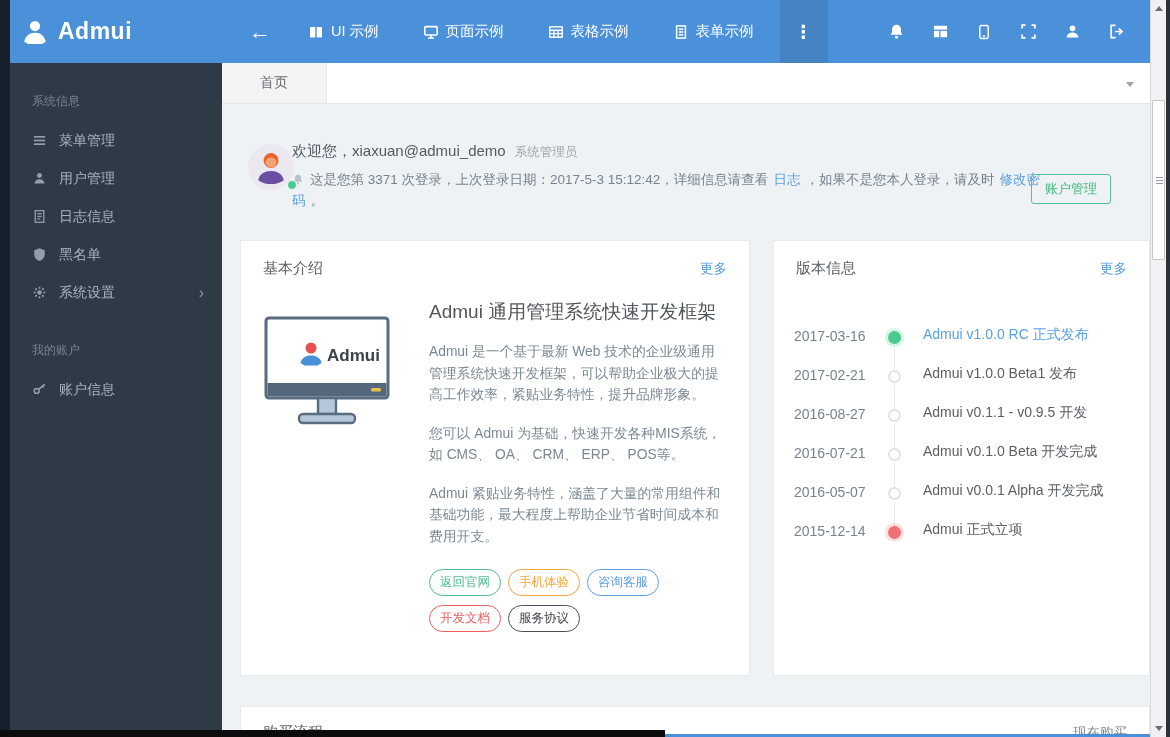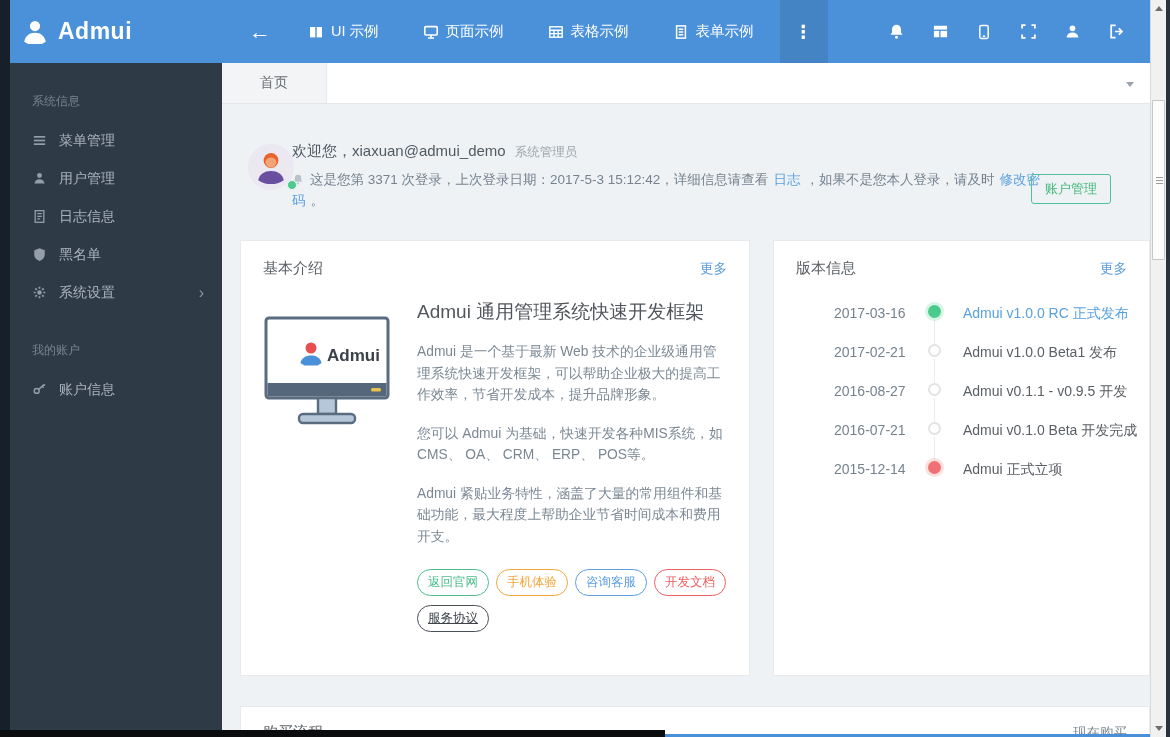--- a/index.html
+++ b/index.html
@@ -63,33 +63,33 @@
   .card { position:absolute; background:#fff; border:1px solid #e7ebee; }
   .card-header { display:flex; justify-content:space-between; align-items:center; padding:18px 22px 15px; }
   .card-title { font-size:15px; color:#5b6166; }
   .card-more { font-size:13.5px; color:#5a9cdb; cursor:pointer; }
   .intro-card { left:18px; top:136px; width:510px; height:436px; }
   .version-card { left:551px; top:136px; width:377px; height:436px; }
   .purchase-card { left:18px; top:602px; width:910px; height:60px; }
 
   .intro-body { display:flex; padding:6px 22px 0; }
   .monitor-illustration { width:128px; flex:0 0 128px; margin-top:16px; }
-  .intro-text { margin-left:26px; width:316px; }
+  .intro-text { margin-left:38px; width:316px; }
   .intro-title { font-size:19px; color:#51565c; font-weight:normal; margin-bottom:16px; }
   .intro-text p { font-size:13.8px; color:#7b8894; line-height:21.5px; margin-bottom:17px; }
   .tags { display:flex; flex-wrap:wrap; gap:9px 7px; margin-top:22px; }
   .tag { border:1px solid; border-radius:15px; padding:4px 10px; font-size:12.5px; background:#fff; cursor:pointer; font-family:inherit; }
   .tag-green  { color:#4dbd8c; border-color:#4dbd8c; }
   .tag-orange { color:#f2a63c; border-color:#f2a63c; }
   .tag-blue   { color:#5e9de0; border-color:#5e9de0; }
   .tag-red    { color:#ed5e5f; border-color:#ed5e5f; }
-  .tag-dark   { color:#3e434a; border-color:#4a505a;text-decoration:underline; }
+  .tag-dark   { color:#3e434a; border-color:#4a505a; }
 
   .timeline { padding:12px 0 0 20px; }
-  .tl-row { display:flex; align-items:flex-start; height:39px;margin-left:40px; }
+  .tl-row { display:flex; align-items:flex-end; height:39px; }
   .tl-date { width:80px; font-size:14px; color:#76838f; }
   .tl-dotcol { width:40px; display:flex; align-items:center; justify-content:center; position:relative; }
   .tl-dot { width:13px; height:13px; border-radius:50%; z-index:2; }
   .dot-green { background:#4acb8d; box-shadow:0 0 0 3px rgba(74,203,141,.22); }
   .dot-red { background:#f07173; box-shadow:0 0 0 3px rgba(240,113,115,.22); }
   .dot-hollow { background:#fff; border:2px solid #e3e3e3; }
   .tl-row:not(:last-child) .tl-dotcol::after { content:""; position:absolute; left:calc(50% - .5px); top:calc(50% + 8px); width:1px; height:25px; background:#ececec; }
   .tl-text { margin-left:9px; font-size:14px; color:#5b6066; }
   .tl-row.highlight .tl-text { color:#58a0e0; cursor:pointer; }
 
@@ -341,21 +341,21 @@
               <rect x="108" y="73" width="10" height="3.6" rx="1.5" fill="#e8c24a"></rect>
               <circle cx="48" cy="33" r="5.5" fill="#e8504f"></circle>
               <path d="M48 40.5c-5.6 0-9.4 2.6-10.6 7.4l4 2.6h13.2l4-2.6c-1.2-4.8-5-7.4-10.6-7.4z" fill="#4a90d8"></path>
               <text x="64" y="46" font-size="17" font-weight="bold" fill="#3c424a" font-family="Liberation Sans, DejaVu Sans, sans-serif">Admui</text>
               <rect x="55" y="83" width="18" height="16" fill="#b5c7d8" stroke="#5a6c80" stroke-width="2.4"></rect>
               <rect x="36" y="99" width="56" height="9" rx="4" fill="#b5c7d8" stroke="#5a6c80" stroke-width="2.4"></rect>
             </svg>
           </div>
           <div class="intro-text">
             <h2 class="intro-title">Admui 通用管理系统快速开发框架</h2>
-            <p>Admui 是一个基于最新 Web 技术的企业级通用管理系统快速开发框架，可以帮助企业极大的提高工作效率，节省开发成本，提升品牌形象。</p>
+            <p>Admui 是一个基于最新 Web 技术的企业级通用管理系统快速开发框架，可以帮助企业极大的提高工作效率，紧贴业务特性，提升品牌形象。</p>
             <p>您可以 Admui 为基础，快速开发各种MIS系统，如 CMS、 OA、 CRM、 ERP、 POS等。</p>
             <p>Admui 紧贴业务特性，涵盖了大量的常用组件和基础功能，最大程度上帮助企业节省时间成本和费用开支。</p>
             <div class="tags">
               <button class="tag tag-green">返回官网</button>
               <button class="tag tag-orange">手机体验</button>
               <button class="tag tag-blue">咨询客服</button>
               <button class="tag tag-red">开发文档</button>
               <button class="tag tag-dark">服务协议</button>
             </div>
           </div>
@@ -390,20 +390,27 @@
             <span class="tl-text">Admui v0.1.1 - v0.9.5 开发</span>
           </div>
           <div class="tl-row">
             <span class="tl-date">2016-07-21</span>
             <span class="tl-dotcol">
                 <span class="tl-dot dot-hollow"></span>
               </span>
             <span class="tl-text">Admui v0.1.0 Beta 开发完成</span>
           </div>
           <div class="tl-row">
+            <span class="tl-date">2016-05-07</span>
+            <span class="tl-dotcol">
+                <span class="tl-dot dot-hollow"></span>
+              </span>
+            <span class="tl-text">Admui v0.0.1 Alpha 开发完成</span>
+          </div>
+          <div class="tl-row">
             <span class="tl-date">2015-12-14</span>
             <span class="tl-dotcol">
                 <span class="tl-dot dot-red"></span>
               </span>
             <span class="tl-text">Admui 正式立项</span>
           </div>
         </div>
       </div>
 
       <div class="card purchase-card">

